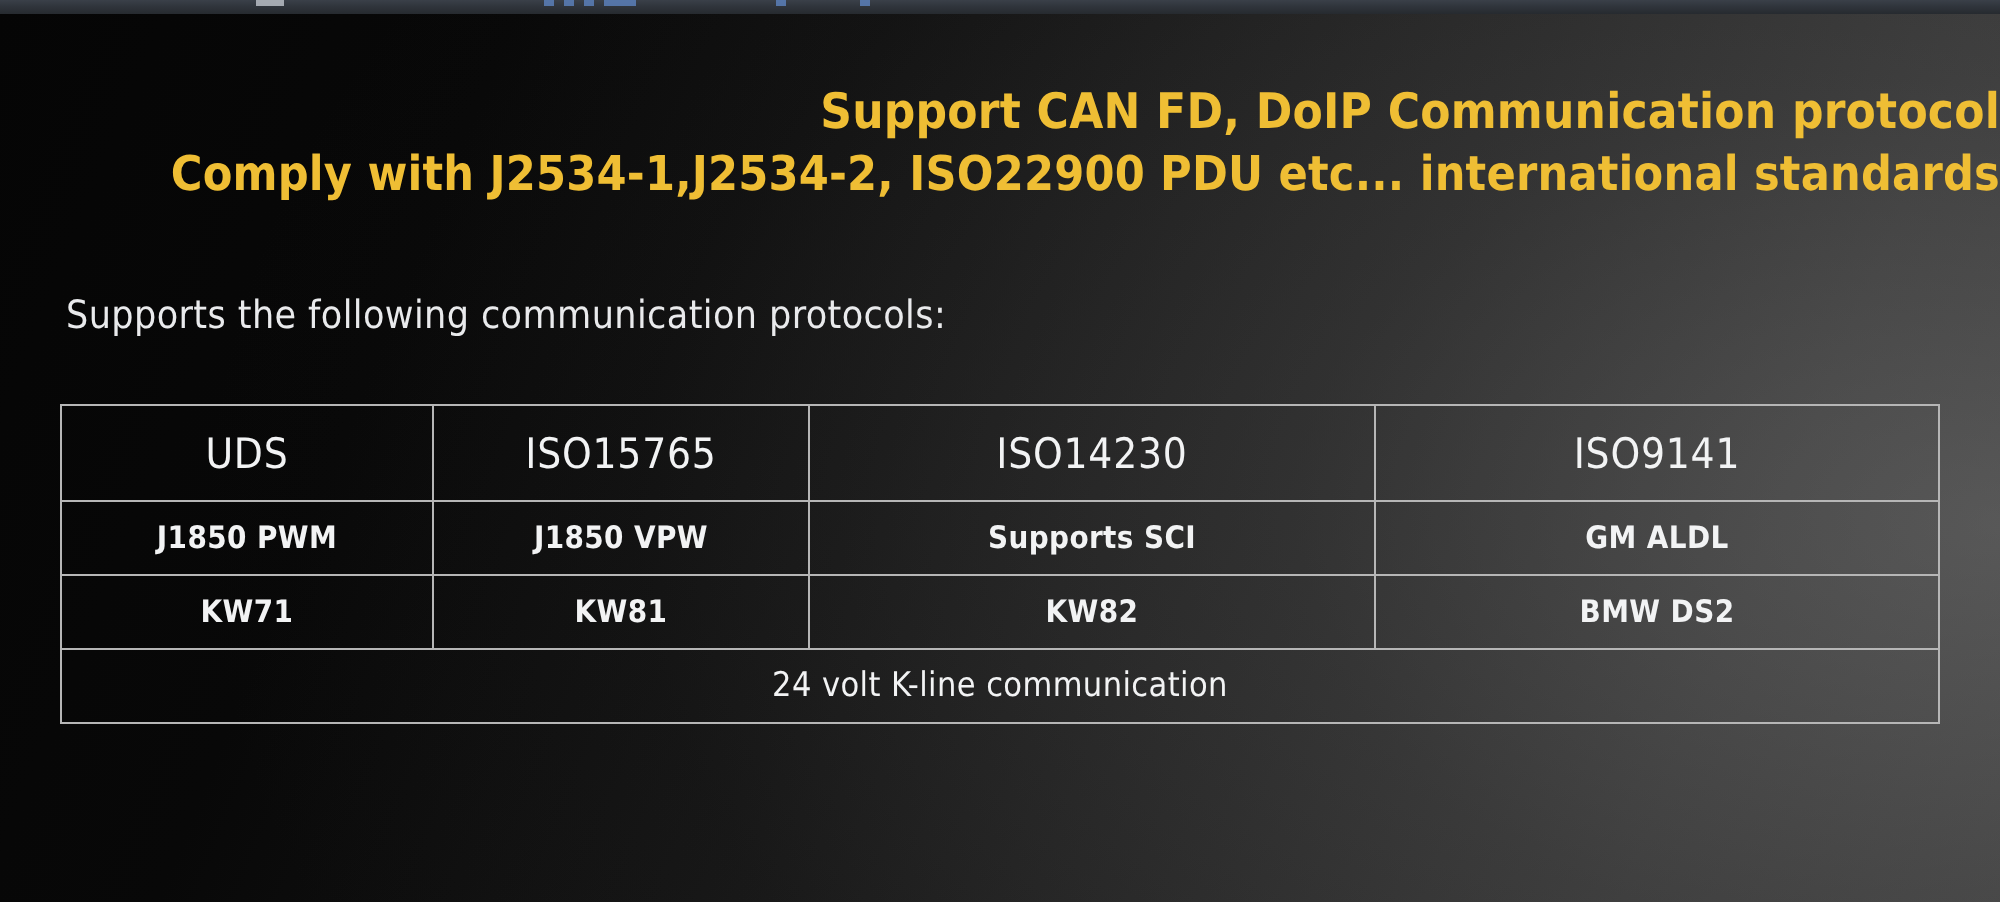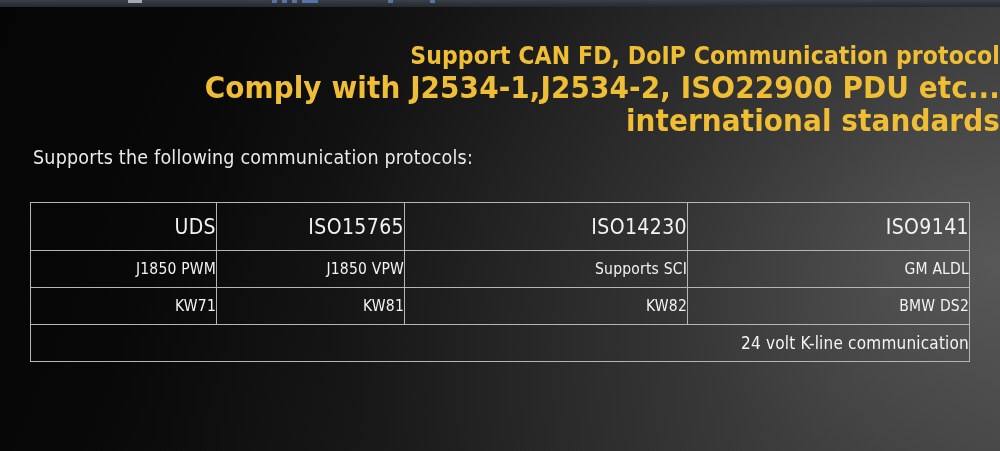--- a/index.html
+++ b/index.html
@@ -48,21 +48,21 @@
     font-family: "DejaVu Sans Condensed", "Liberation Sans Narrow", "Liberation Sans", sans-serif;
     font-weight: bold;
     letter-spacing: .1px;
   }
   #headline .line1 {
     font-size: 24.5px;
     line-height: 31px;
     display: block;
   }
   #headline .line2 {
-    font-size: 31px;
+    font-size: 24px;
     line-height: 33px;
     display: block;
   }
 
   #subhead {
     position: absolute;
     left: 33px;
     top: 146px;
     font-size: 19.5px;
     color: #e9eaec;
@@ -76,21 +76,21 @@
     position: absolute;
     left: 30px;
     top: 202px;
     width: 939px;
     border-collapse: collapse;
     table-layout: fixed;
   }
   #proto-table td {
     border: 1px solid #b6b6b6;
     color: #f2f3f4;
-    text-align: right;
+    text-align: center;
     vertical-align: middle;
     font-family: "Liberation Sans Narrow", "DejaVu Sans Condensed", "Liberation Sans", sans-serif;
     background: transparent;
     padding: 0;
   }
   #proto-table tr.header-row td {
     height: 47px;
     font-size: 21px;
     letter-spacing: .4px;
   }
@@ -108,20 +108,21 @@
     letter-spacing: .2px;
   }
   .cell-sub {
     display: block;
     font-size: 15px;
     line-height: 19px;
   }
   .cell-main {
     display: block;
     line-height: 19px;
+    font-weight: bold;
   }
   .col-a { width: 186px; }
   .col-b { width: 188px; }
   .col-c { width: 283px; }
   .col-d { width: 282px; }
 </style>
 </head>
 <body>
 
 <div id="stage">

